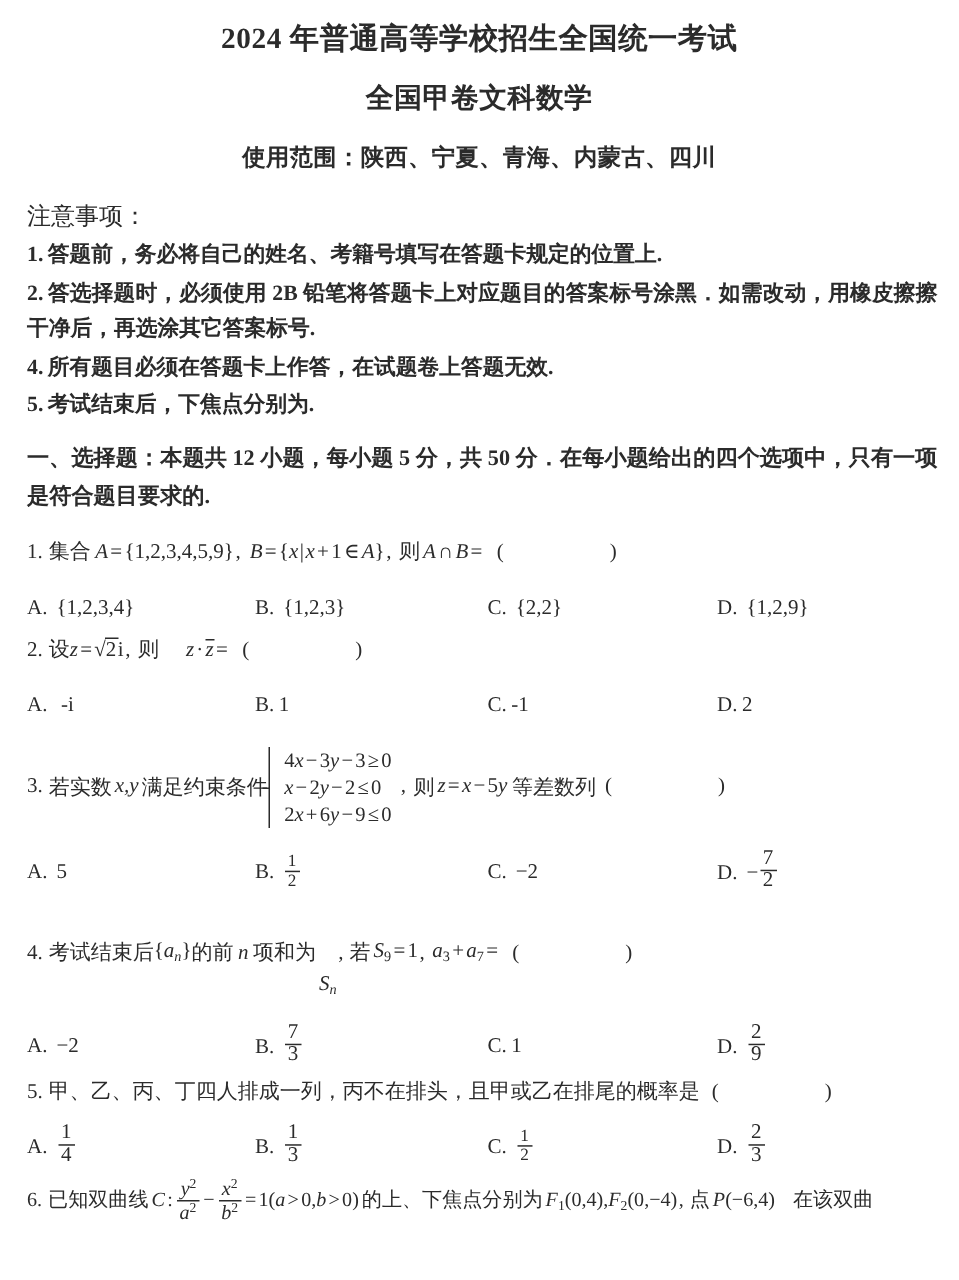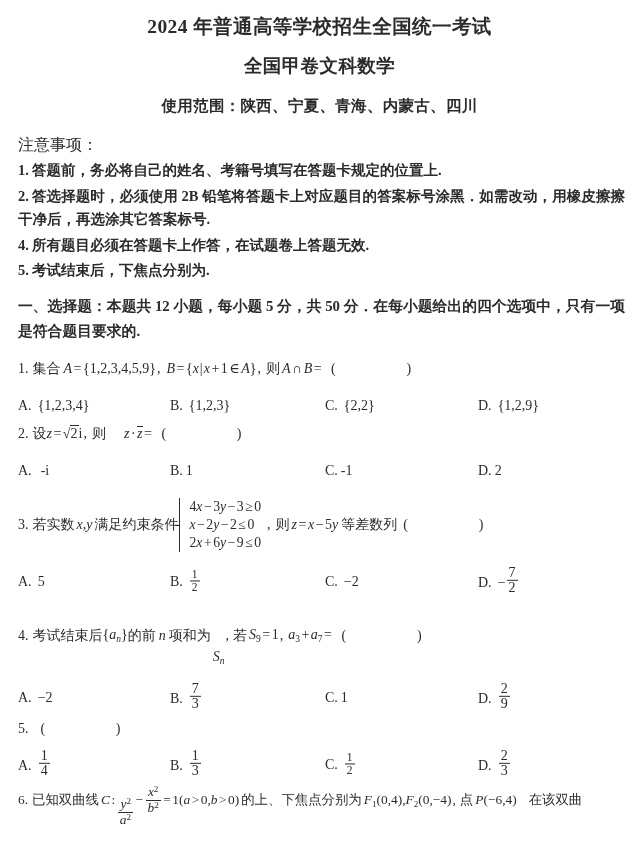--- a/index.html
+++ b/index.html
@@ -386,20 +386,21 @@
       <span class="frac">
         <span class="nu">2</span>
         <span class="de">9</span>
       </span>
     </div>
   </div>
 
   <div class="q">
     <div class="q-stem">
       <span class="q-num">5.</span>
+      <span class="cn">甲、乙、丙、丁四人排成一列，丙不在排头，且甲或乙在排尾的概率是</span>
       <span class="paren" style="margin-left:8px;">(      )</span>
     </div>
   </div>
 
   <div class="spacer-6"></div>
 
   <div class="choices tall">
     <div class="choice c-a">
       <span class="lbl">A.</span>
       <span class="frac">
@@ -428,21 +429,21 @@
         <span class="de">3</span>
       </span>
     </div>
   </div>
 
   <div class="q-block">
     <div class="q3row" style="font-size:13.4px;">
       <span class="q-num">6.</span>
       <span class="cn">已知双曲线</span>
       <span class="mr" style="margin-left:2px;"><span class="m">C</span><span class="op">:</span></span>
-      <span class="frac" style="top:12px;align-items:flex-end;">
+      <span class="frac" style="top:0;align-items:flex-end;">
         <span class="nu"><span class="m">y</span><span class="sup">2</span></span>
         <span class="de"><span class="m">a</span><span class="sup">2</span></span>
       </span>
       <span class="op">−</span>
       <span class="frac" style="top:0;">
         <span class="nu"><span class="m">x</span><span class="sup">2</span></span>
         <span class="de"><span class="m">b</span><span class="sup">2</span></span>
       </span>
       <span class="mr"><span class="op">=</span>1(<span class="m">a</span><span class="op">&gt;</span>0,<span class="m">b</span><span class="op">&gt;</span>0)</span>
       <span class="cn" style="margin-left:2px;">的上、下焦点分别为</span>

